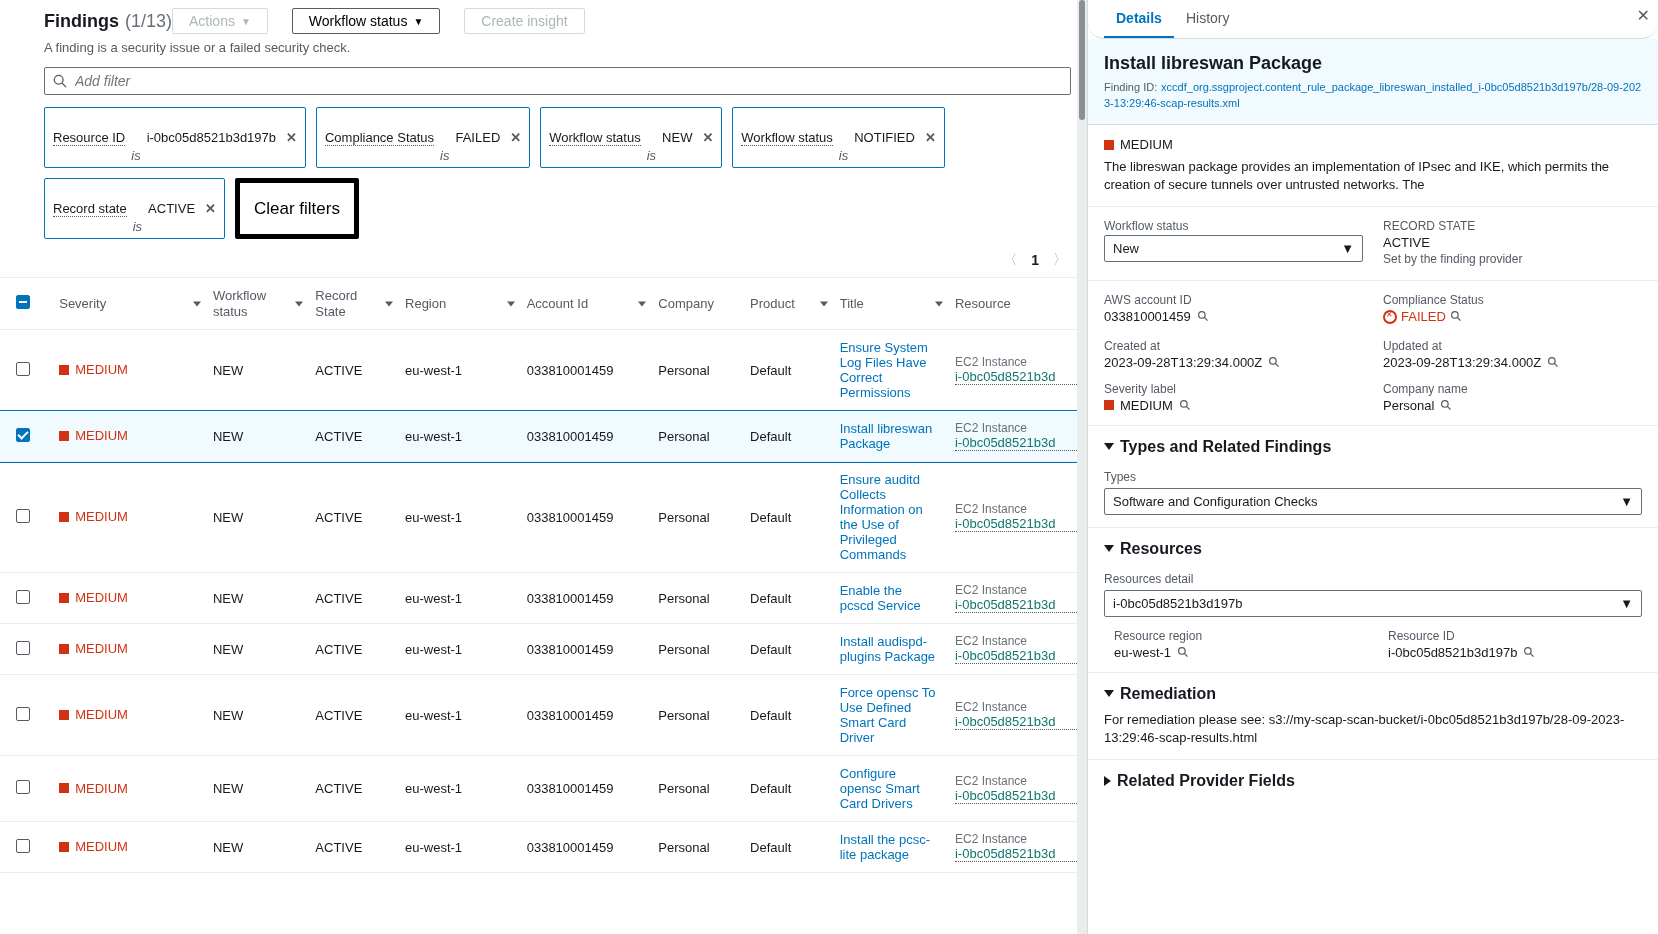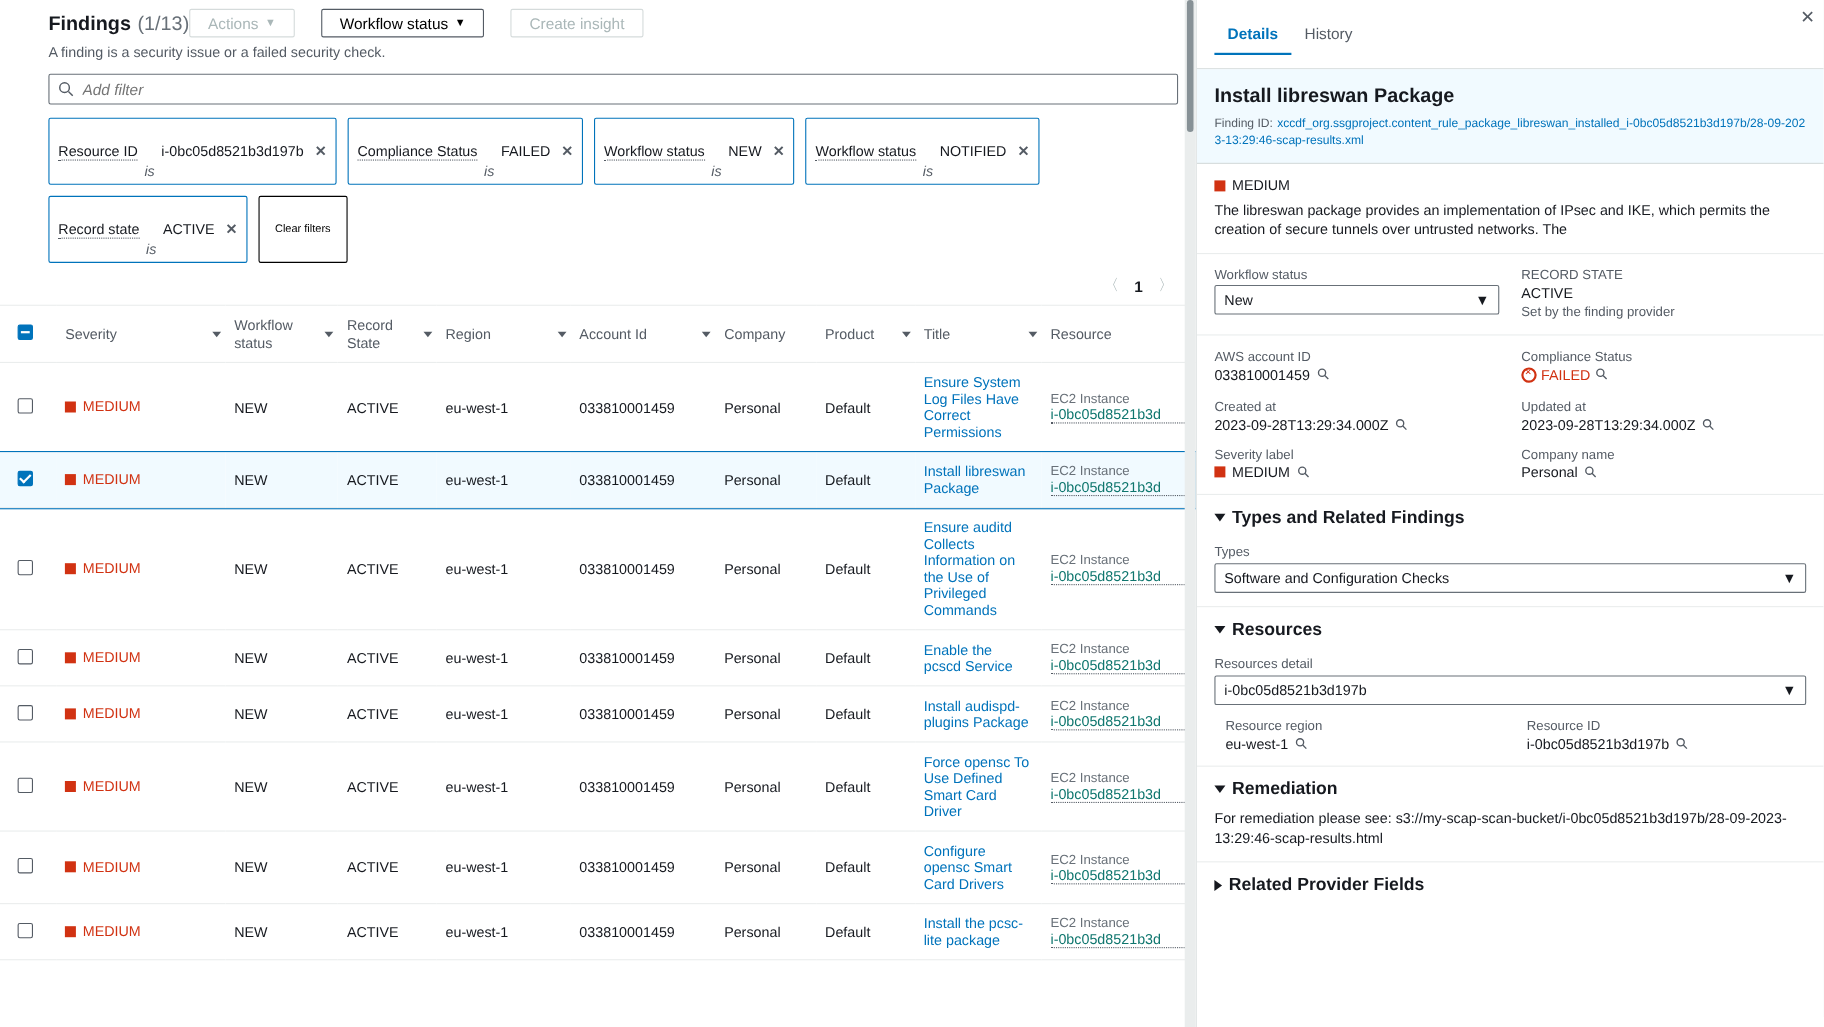--- a/index.html
+++ b/index.html
@@ -26,21 +26,21 @@
 .filter-input input { border: none; outline: none; flex: 1; font-size: 14px; font-style: italic; color: #687078; }
 .search-icon { width: 14px; height: 14px; }
 
 
 .chips { padding: 0 16px 12px 44px; display: flex; flex-wrap: wrap; gap: 10px; }
 .chip { border: 1px solid #0073bb; border-radius: 2px; padding: 4px 8px; font-size: 13px; display: inline-flex; align-items: center; gap: 6px; color: #16191f; }
 .chip .field { border-bottom: 1px dotted #545b64; }
 .chip .op { font-style: italic; color: #545b64; margin-top: 36px; }
 .chip .val { }
 .chip .x { color: #545b64; cursor: pointer; font-weight: 700; margin-left: 4px; }
-.clear-btn { border: 1px solid #000000; border-radius: 2px; padding: 4px 14px; font-size: 10px; background: #fff; cursor: pointer; text-align: center; }
+.clear-btn { border: 5px solid #000000; border-radius: 2px; padding: 4px 14px; font-size: 17px; background: #fff; cursor: pointer; text-align: center; }
 
 
 .pagination { display: flex; justify-content: flex-end; align-items: center; gap: 14px; padding: 0 20px 8px; color: #545b64; }
 .pagination .arrow { cursor: pointer; color: #aab7b8; }
 .pagination .page-num { color: #16191f; font-weight: 700; }
 
 
 .table { width: 100%; border-collapse: collapse; }
 .table th, .table td { text-align: left; padding: 10px 8px; vertical-align: middle; font-size: 13px; }
 .table th { color: #545b64; font-weight: 400; border-top: 1px solid #eaeded; border-bottom: 1px solid #eaeded; position: relative; }
@@ -63,21 +63,21 @@
 .col-ws { width: 80px; }
 .col-rs { width: 70px; }
 .col-reg { width: 95px; }
 .col-acc { width: 95px; }
 .col-comp { width: 70px; }
 .col-prod { width: 70px; }
 .col-title { width: 90px; }
 .col-res { width: 100px; }
 
 
-.tabs { display: flex; border-bottom: 1px solid #d5dbdb; padding: 12px 16px; }
+.tabs { display: flex; border-bottom: 1px solid #d5dbdb; padding: 0 16px; border-radius: 16px; }
 .tab { padding: 10px 12px; font-size: 14px; color: #545b64; cursor: pointer; border-bottom: 2px solid transparent; }
 .tab.active { color: #0073bb; border-bottom-color: #0073bb; font-weight: 700; }
 .close-pane { position: absolute; right: 8px; top: 6px; color: #545b64; cursor: pointer; font-size: 16px; }
 
 .detail-header { background: #f1faff; padding: 14px 16px; border-bottom: 1px solid #d5dbdb; }
 .detail-title { font-size: 18px; font-weight: 700; margin-bottom: 4px; }
 .finding-id-label { font-size: 11px; color: #545b64; }
 .finding-id-val { font-size: 11px; color: #0073bb; word-break: break-all; }
 
 .detail-body { padding: 12px 16px; }

